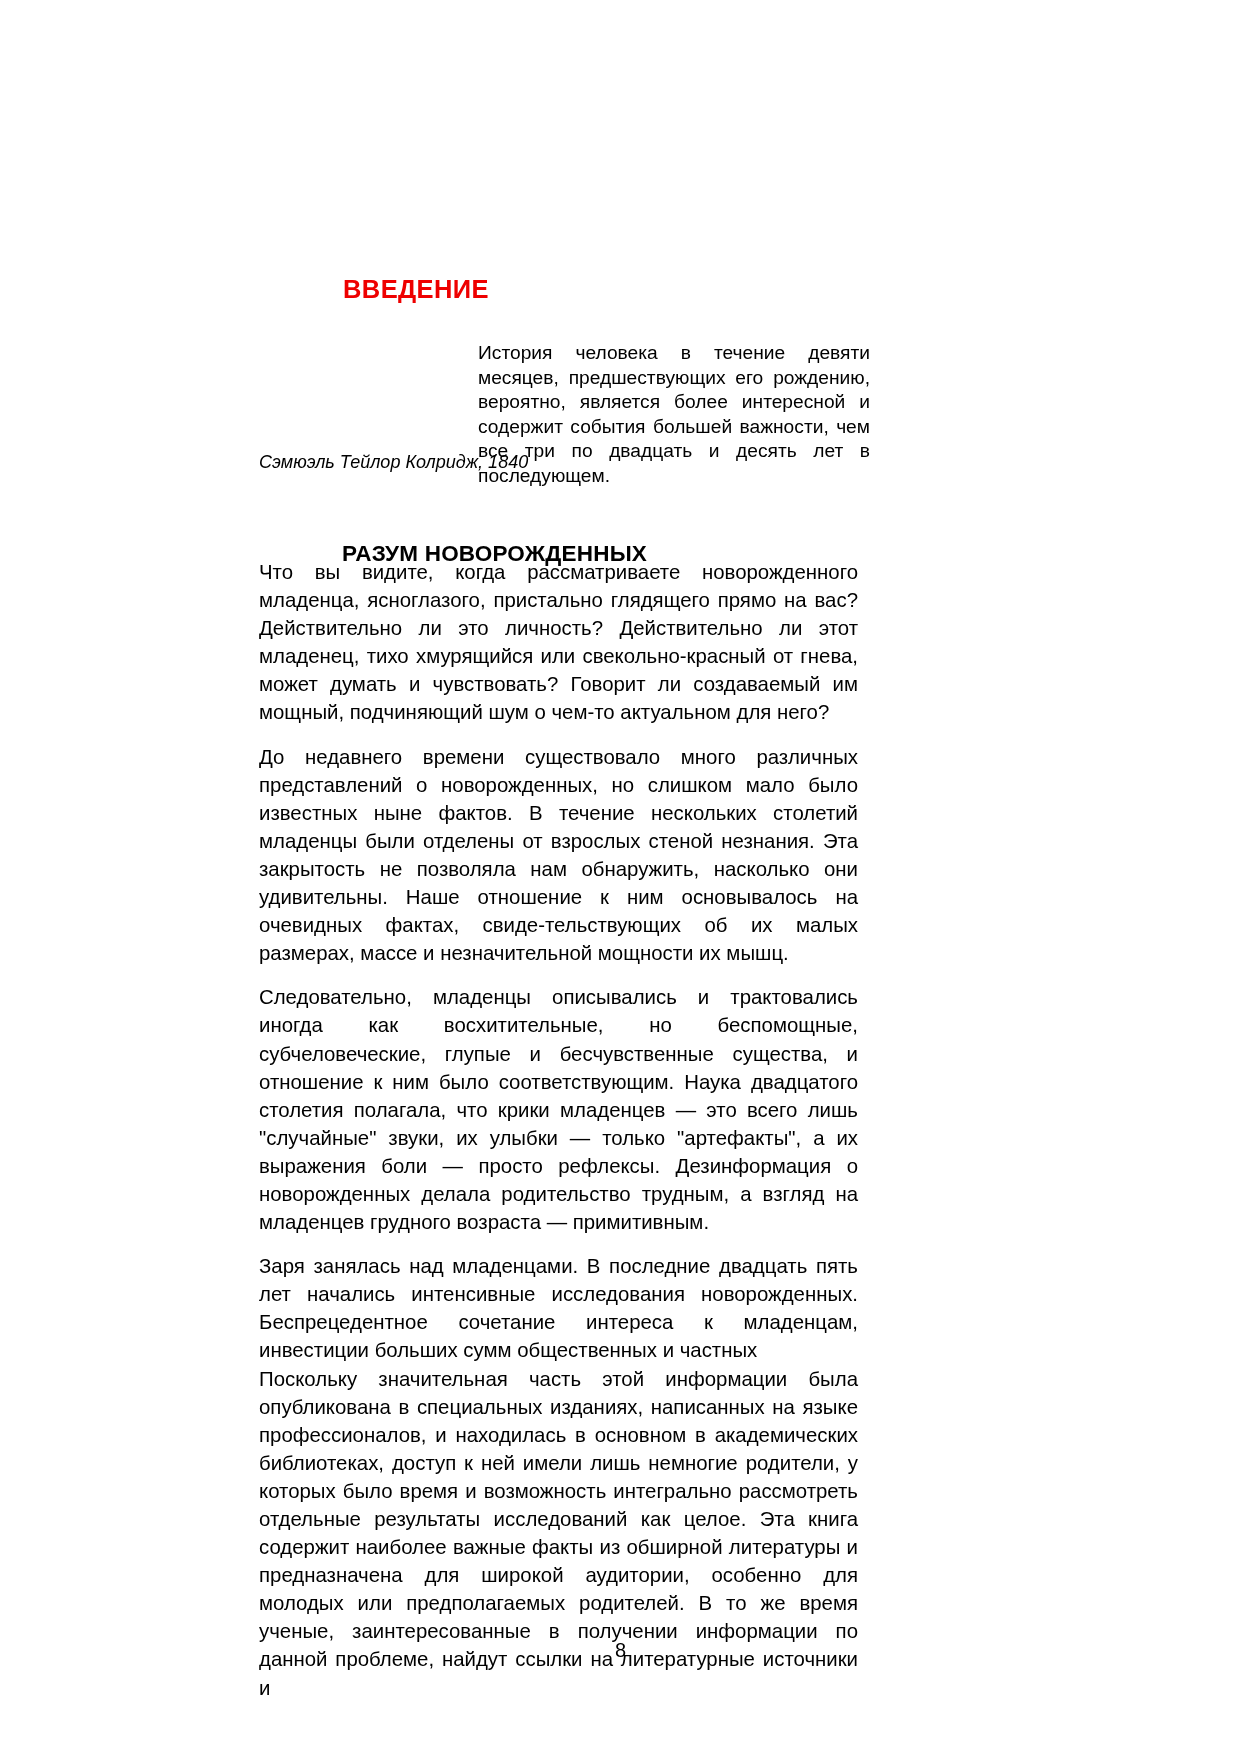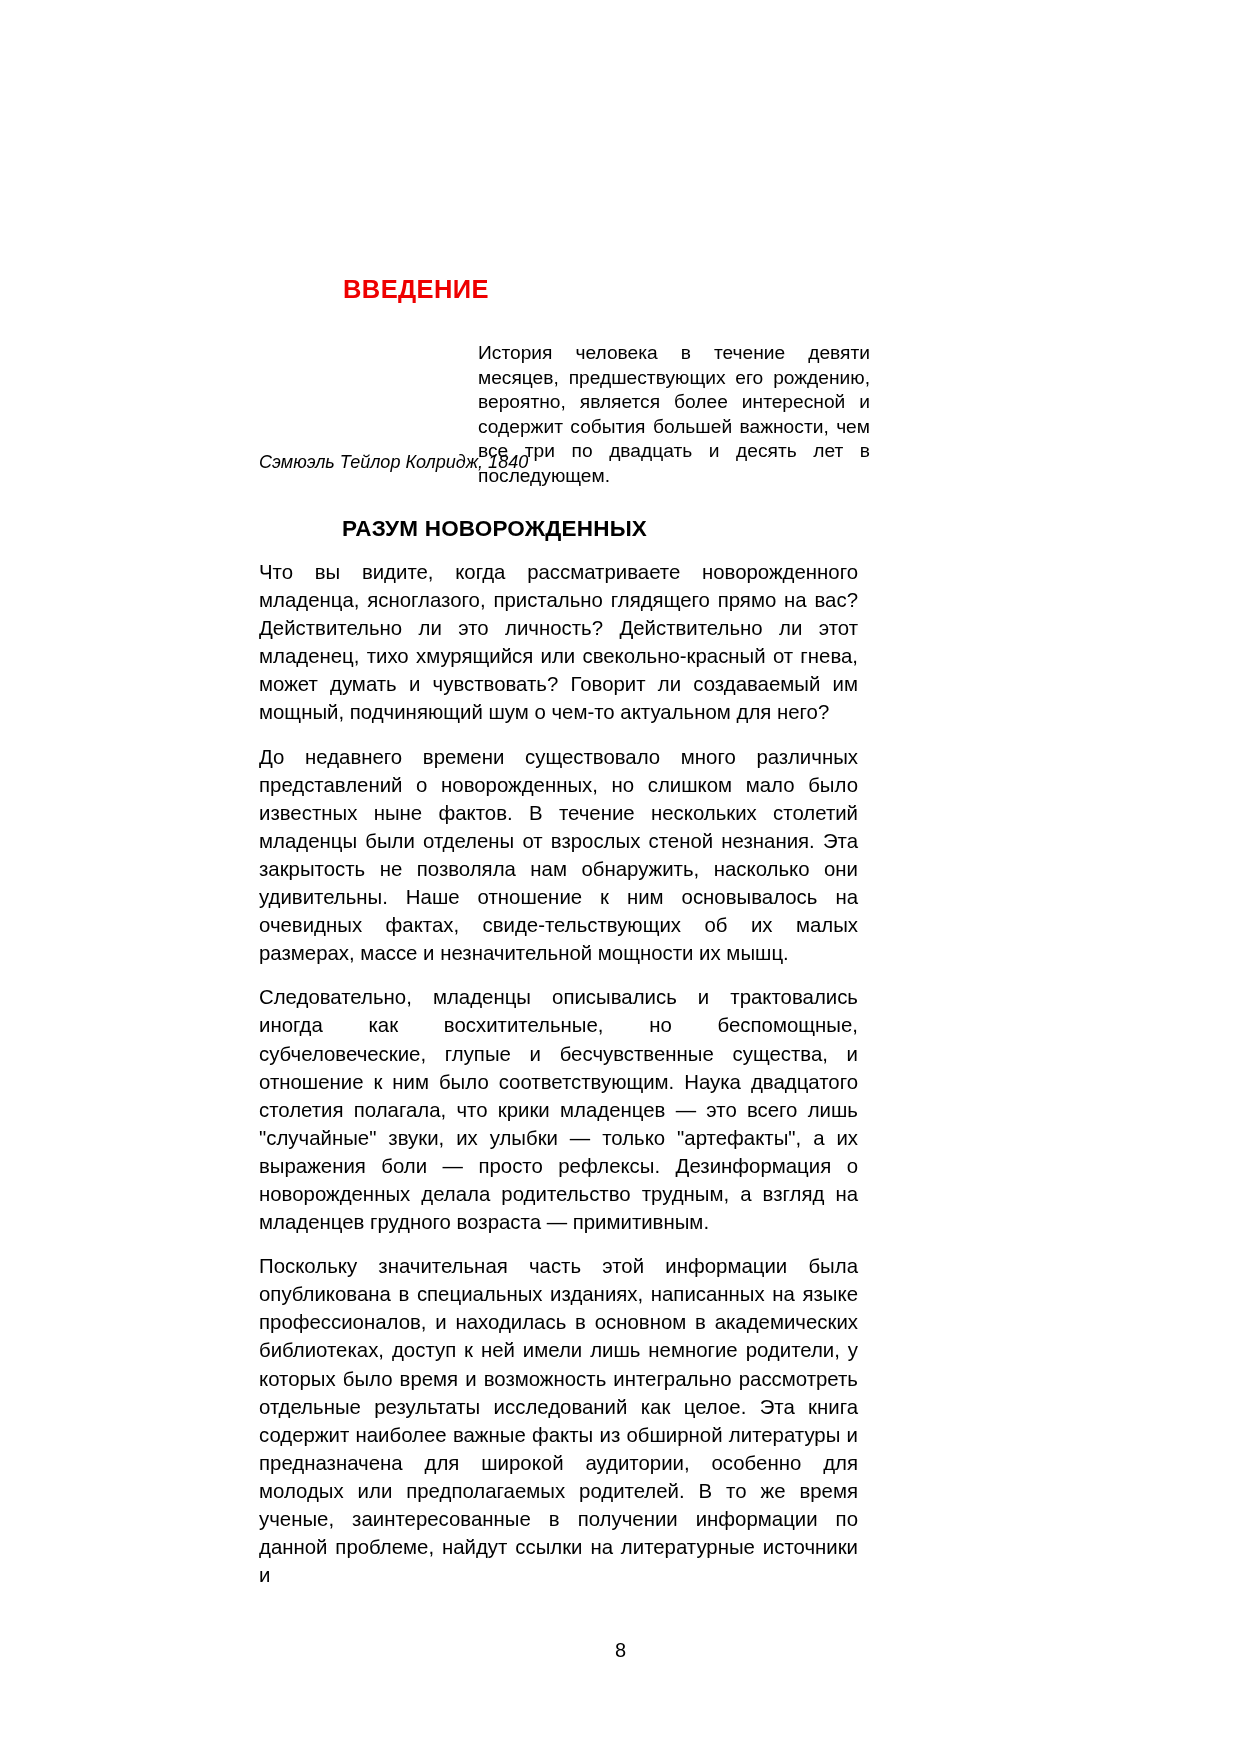--- a/index.html
+++ b/index.html
@@ -58,21 +58,21 @@
     font-size: 18px;
     font-style: italic;
     line-height: 24px;
     white-space: nowrap;
   }
 
   
   .section-heading {
     position: absolute;
     left: 342px;
-    top: 496px;
+    top: 521px;
     font-size: 22.5px;
     line-height: 28px;
     letter-spacing: 0.2px;
     white-space: nowrap;
   }
 
   
   .body-block {
     position: absolute;
     left: 259px;
@@ -122,18 +122,19 @@
   </div>
 
   <div class="epigraph-attr">Сэмюэль Тейлор Колридж, 1840</div>
 
   <h2 class="section-heading">РАЗУМ НОВОРОЖДЕННЫХ</h2>
 
   <div class="body-block">
     <p>Что вы видите, когда рассматриваете новорожденного младенца, ясноглазого, пристально глядящего прямо на вас? Действительно ли это личность? Действительно ли этот младенец, тихо хмурящийся или свекольно-красный от гнева, может думать и чувствовать? Говорит ли создаваемый им мощный, подчиняющий шум о чем-то актуальном для него?</p>
     <p>До недавнего времени существовало много различных представлений о новорожденных, но слишком мало было известных ныне фактов. В течение нескольких столетий младенцы были отделены от взрослых стеной незнания. Эта закрытость не позволяла нам обнаружить, насколько они удивительны. Наше отношение к ним основывалось на очевидных фактах, свиде-тельствующих об их малых размерах, массе и незначительной мощности их мышц.</p>
     <p>Следовательно, младенцы описывались и трактовались иногда как восхитительные, но беспомощные, субчеловеческие, глупые и бесчувственные существа, и отношение к ним было соответствующим. Наука двадцатого столетия полагала, что крики младенцев — это всего лишь "случайные" звуки, их улыбки — только "артефакты", а их выражения боли — просто рефлексы. Дезинформация о новорожденных делала родительство трудным, а взгляд на младенцев грудного возраста — примитивным.</p>
+    <p class="tight left-last">Заря занялась над младенцами. В последние двадцать пять лет начались интенсивные исследования новорожденных. Беспрецедентное сочетание интереса к младенцам, инвестиции больших сумм общественных и частных</p>
     <p class="force-justify">Поскольку значительная часть этой информации была опубликована в специальных изданиях, написанных на языке профессионалов, и находилась в основном в академических библиотеках, доступ к ней имели лишь немногие родители, у которых было время и возможность интегрально рассмотреть отдельные результаты исследований как целое. Эта книга содержит наиболее важные факты из обширной литературы и предназначена для широкой аудитории, особенно для молодых или предполагаемых родителей. В то же время ученые, заинтересованные в получении информации по данной проблеме, найдут ссылки на литературные источники и</p>
   </div>
 
   <div class="page-number">8</div>
 
 </div>
 
 </body></html>

